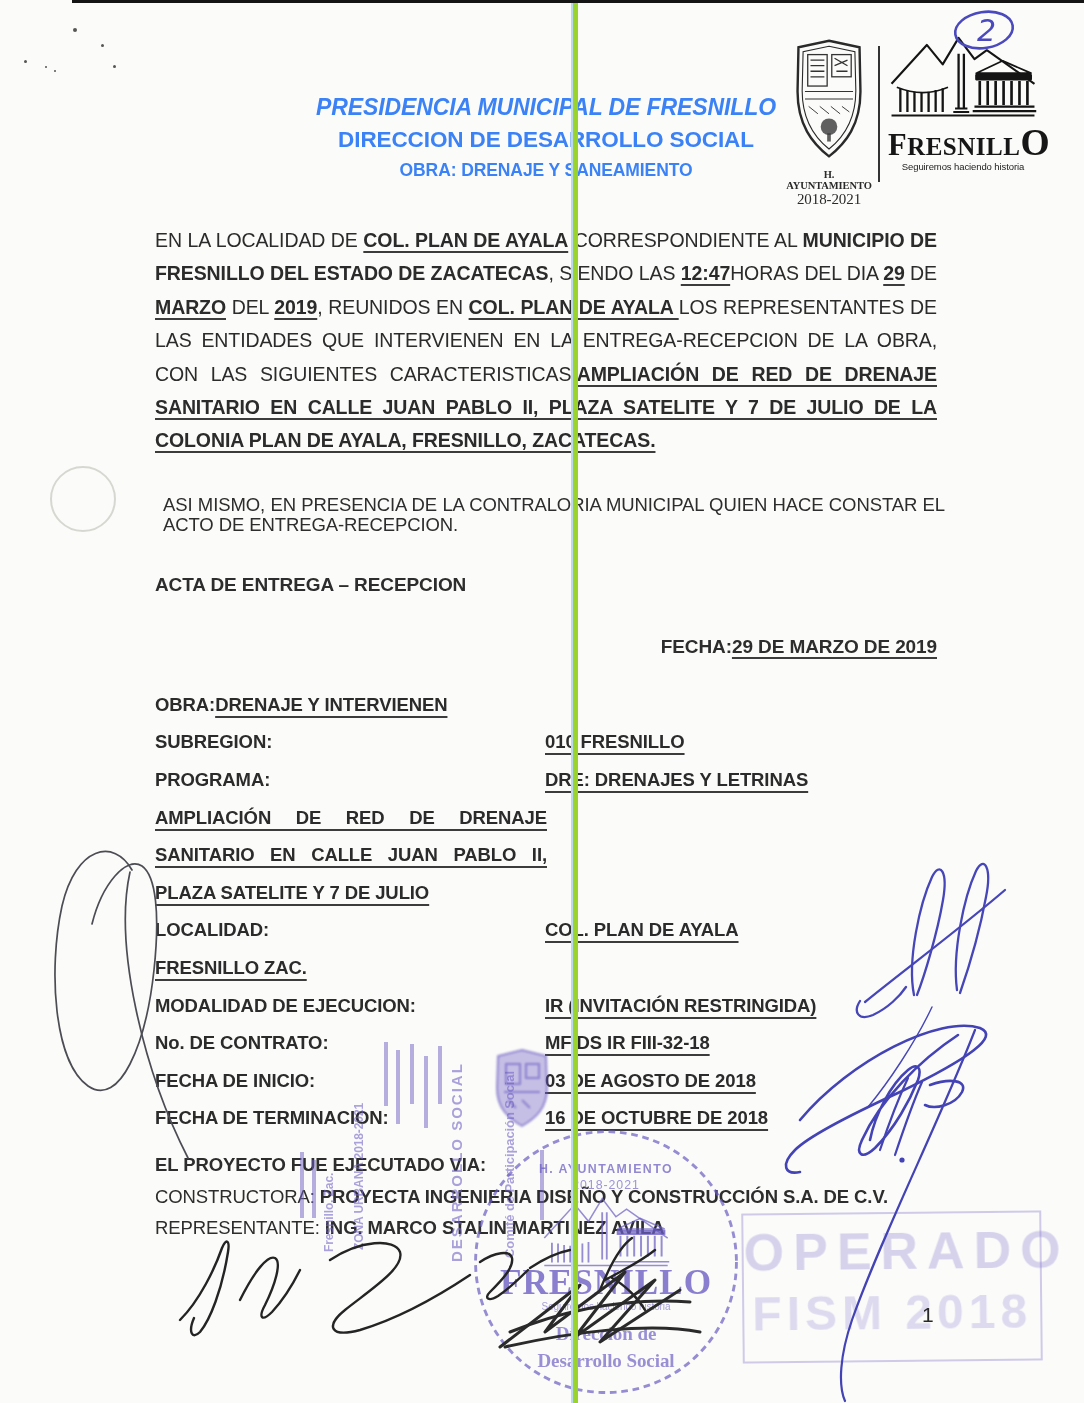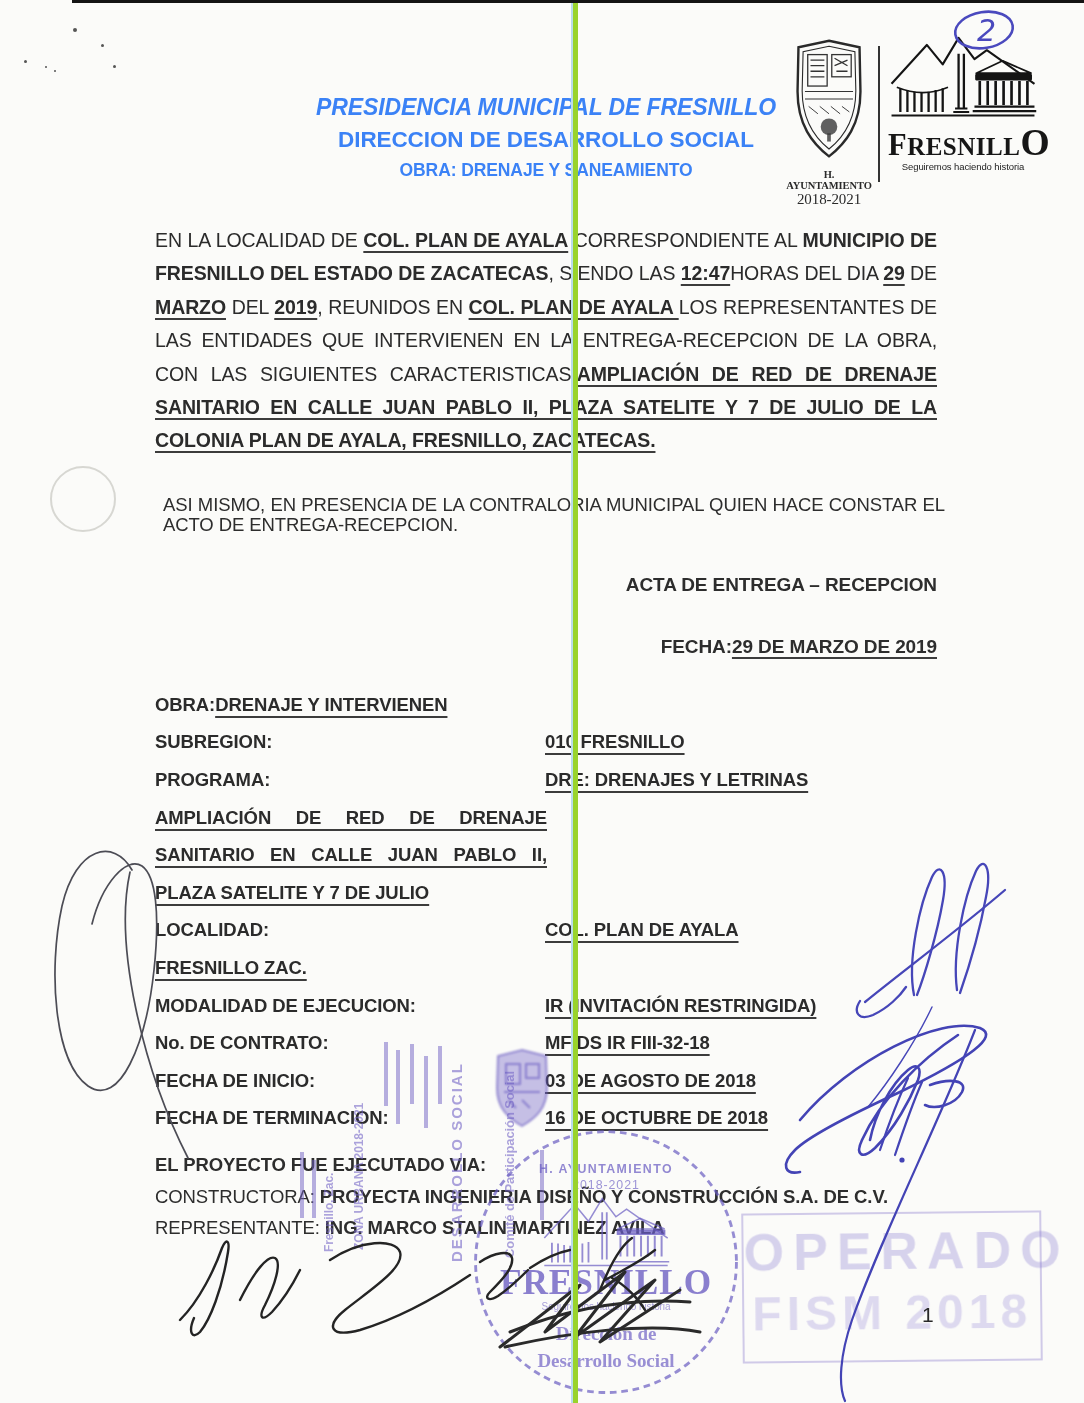--- a/index.html
+++ b/index.html
@@ -23,21 +23,21 @@
   #fres-name{font-family:"Liberation Serif",serif;font-size:25px;font-weight:bold;letter-spacing:.5px;line-height:26px;}
   #fres-tag{font-size:9.5px;color:#222;margin-top:1px;}
   .big-last{font-size:1.5em;line-height:0;}
   .big-first{font-size:1.22em;line-height:0;}
 
   
   #intro{top:224px;font-size:19.5px;line-height:33.4px;text-align:justify;color:#2b2b2b;margin:0;}
   .b{font-weight:bold;}
   .u{text-decoration:underline;text-decoration-thickness:2px;text-underline-offset:4px;text-decoration-color:#3c3c3c;}
   #aside{top:487px;font-size:18.5px;line-height:20px;text-align:justify;margin:8px;}
-  #acta-title{top:574px;text-align:right;font-size:19px;font-weight:bold;}
+  #acta-title{top:574px;text-align:left;font-size:19px;font-weight:bold;}
   #fecha{top:636px;text-align:right;font-size:19px;font-weight:bold;}
 
   
   #fields{top:686px;font-size:18.5px;font-weight:bold;color:#2b2b2b;}
   .frow{display:flex;height:37.6px;align-items:center;}
   .flabel{width:390px;flex:none;}
   .uv{text-decoration:underline;text-decoration-thickness:2px;text-underline-offset:5px;text-decoration-color:#3c3c3c;}
   #proj-row{display:flex;align-items:center;}
   #proj-val{width:392px;}
   .pj{line-height:37.6px;text-decoration:underline;text-decoration-thickness:2px;text-underline-offset:5px;text-decoration-color:#3c3c3c;}

